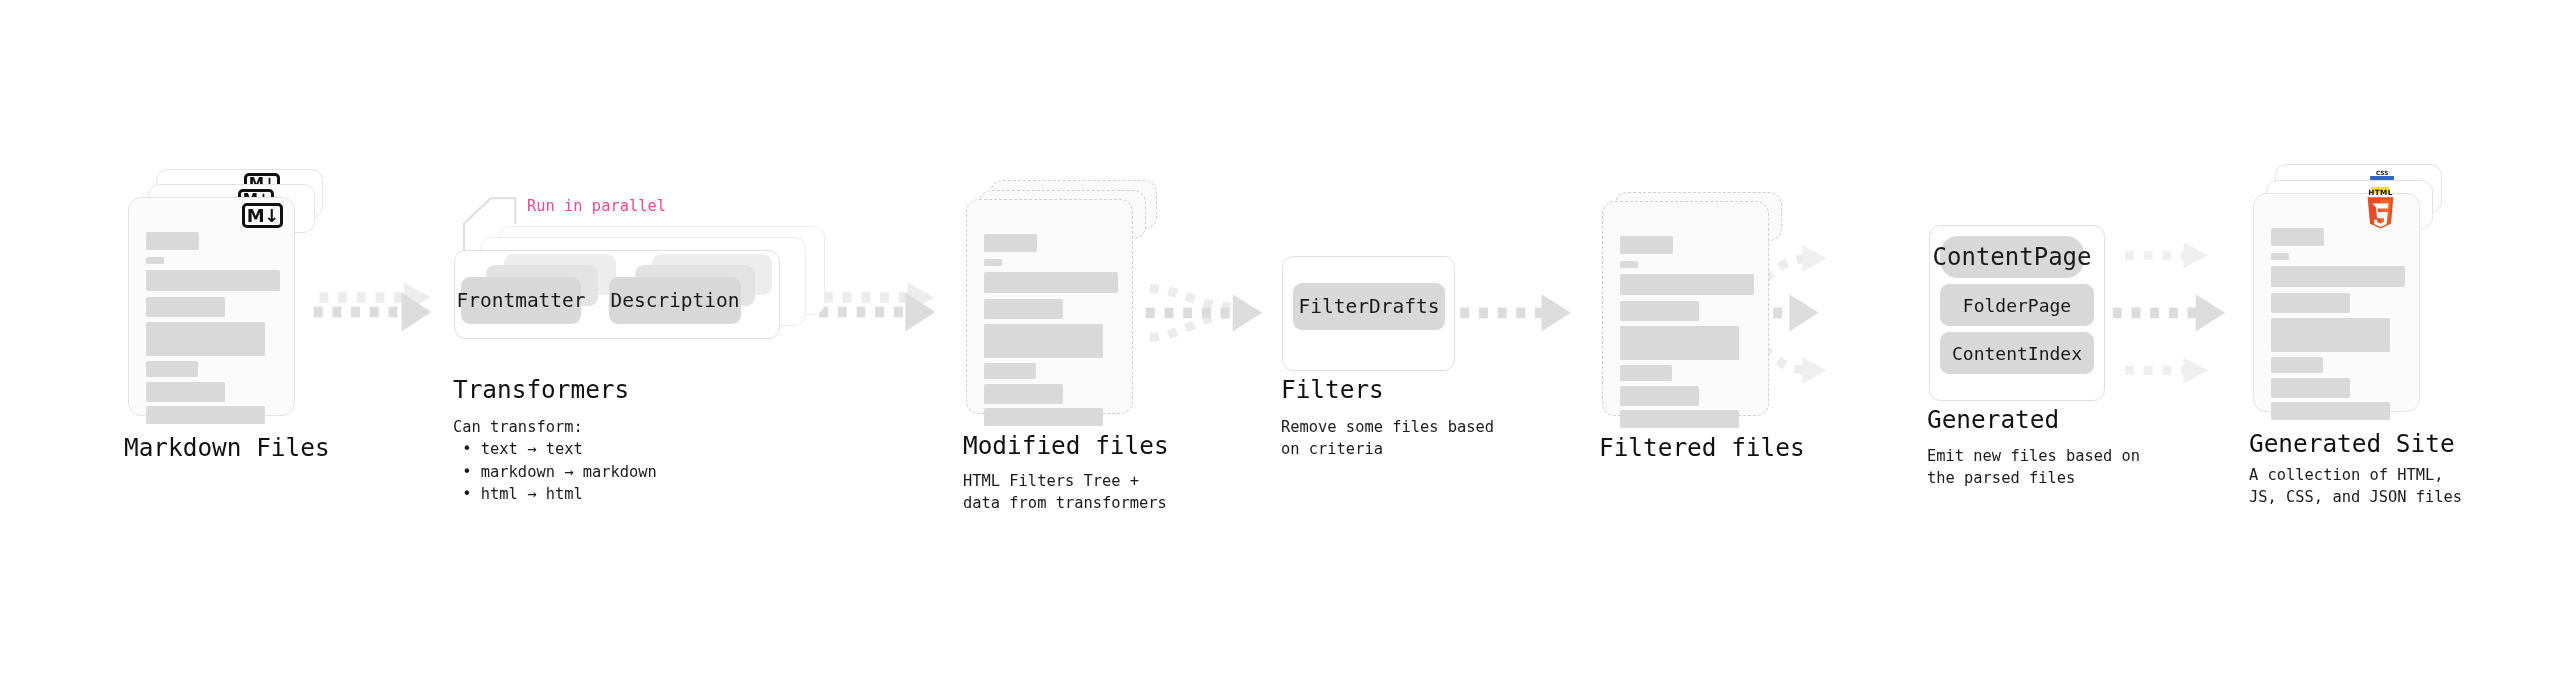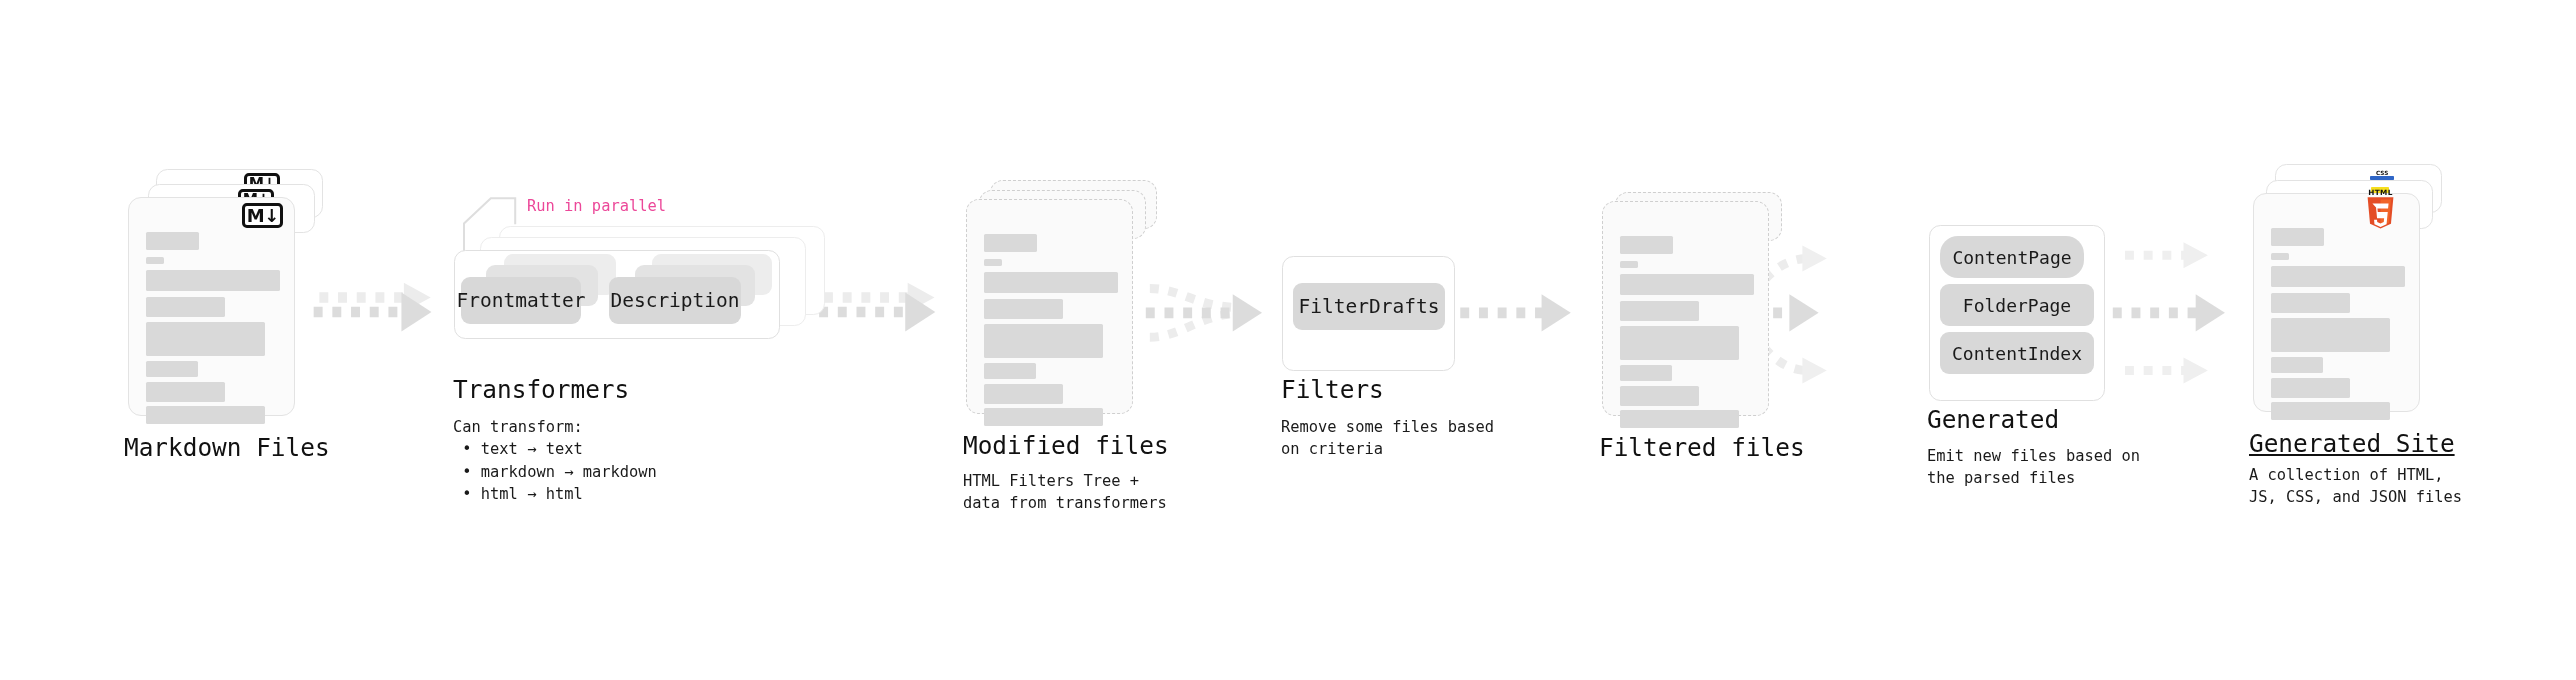--- a/index.html
+++ b/index.html
@@ -257,21 +257,21 @@
       <div class="skel" style="left:17px;top:124px;width:119px;height:34px;"></div>
       <div class="skel" style="left:17px;top:163px;width:52px;height:16.3px;"></div>
       <div class="skel" style="left:17px;top:184px;width:79px;height:19.5px;"></div>
       <div class="skel" style="left:17px;top:208px;width:119px;height:18px;"></div>
     </div>
     <div class="title" style="left:1599px;top:433px;">Filtered files</div>
   </div>
 
   <div class="abs">
     <div class="pbox" style="left:1929px;top:225px;width:176px;height:176px;"></div>
-    <div class="chip" style="left:1940px;top:236px;width:144px;height:42px;font-size:18px;border-radius:18px;">ContentPage</div>
+    <div class="chip" style="left:1940px;top:236px;width:144px;height:42px;font-size:24px;border-radius:18px;">ContentPage</div>
     <div class="chip" style="left:1940px;top:284px;width:154px;height:42px;font-size:18px;">FolderPage</div>
     <div class="chip" style="left:1940px;top:332px;width:154px;height:42px;font-size:18px;">ContentIndex</div>
     <div class="title" style="left:1927px;top:405px;">Generated</div>
     <div class="sub" style="left:1927px;top:445px;">Emit new files based on
 the parsed files</div>
   </div>
 
   <div class="abs">
 
     <div class="card ghost" style="left:2275px;top:164px;width:167px;height:49px;border-radius:11.4px;"></div>
@@ -295,19 +295,19 @@
 
     <div class="htmlbadge" style="left:2366px;top:190px;width:29px;height:32.5px;margin-top:7px;">
       <span class="h5t">HTML</span>
       <svg width="29" height="32.5" viewBox="0 0 36 40">
         <path d="M2 0 h32 l-3 33 l-13 6 l-13 -6 z" fill="#e44d26"></path>
         <path d="M18 3 v33.5 l10.5 -4.8 l2.5 -28.7 z" fill="#f16529"></path>
         <path d="M8 8 h20 l-0.6 6 h-13.2 l0.4 4.6 h12.4 l-1.5 15 l-7.5 3.4 l-7.5 -3.4 l-0.5 -5.6 h3.7 l0.25 3 l4.05 1.8 l4.05 -1.8 l0.45 -4.8 h-8.8 l-1.2 -13.2 z" fill="#ffffff"></path>
       </svg>
     </div>
 
-    <div class="title" style="left:2249px;top:429px;text-decoration:underline;">Generated Site</div>
+    <div class="title" style="left:2249px;top:429px;">Generated Site</div>
     <div class="sub" style="left:2249px;top:464px;">A collection of HTML,
 JS, CSS, and JSON files</div>
   </div>
 
 </div>
 
 
 </body></html>

